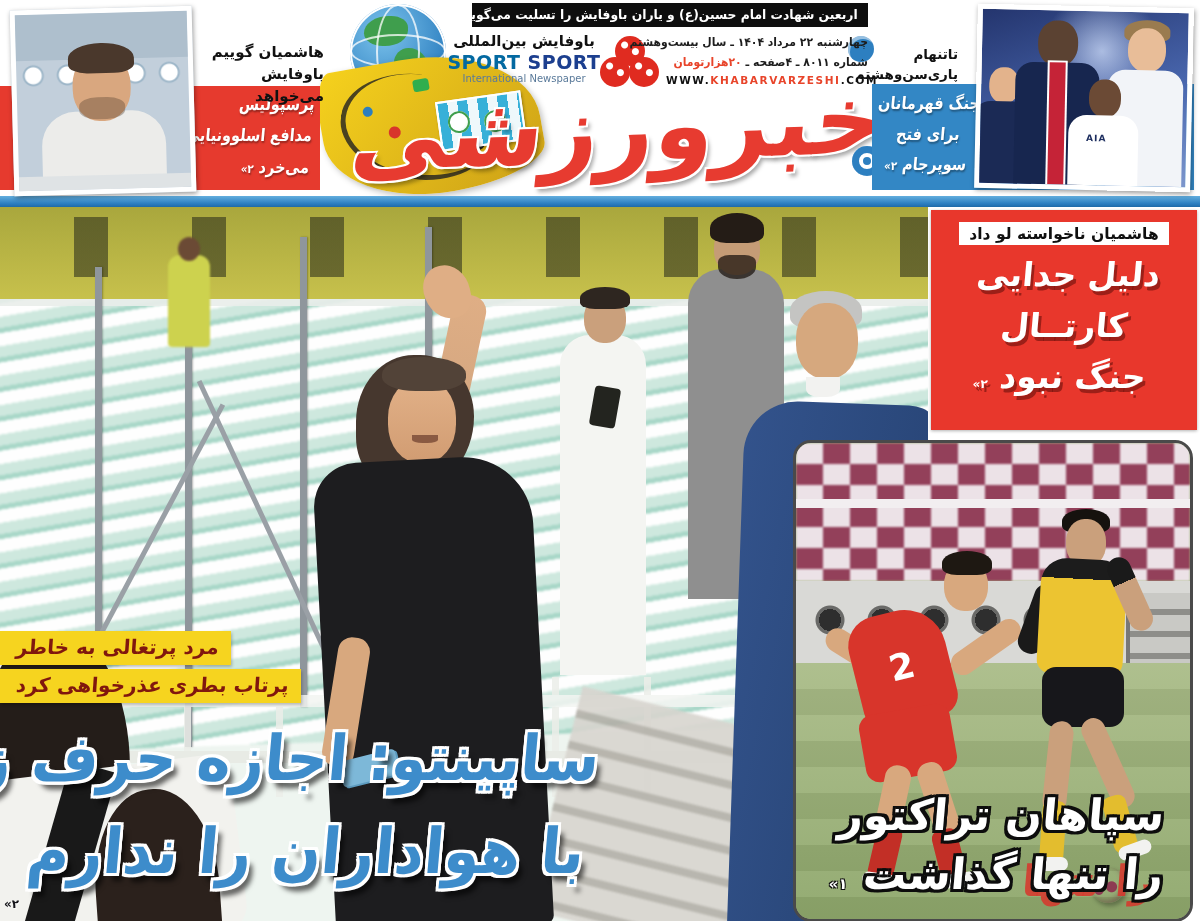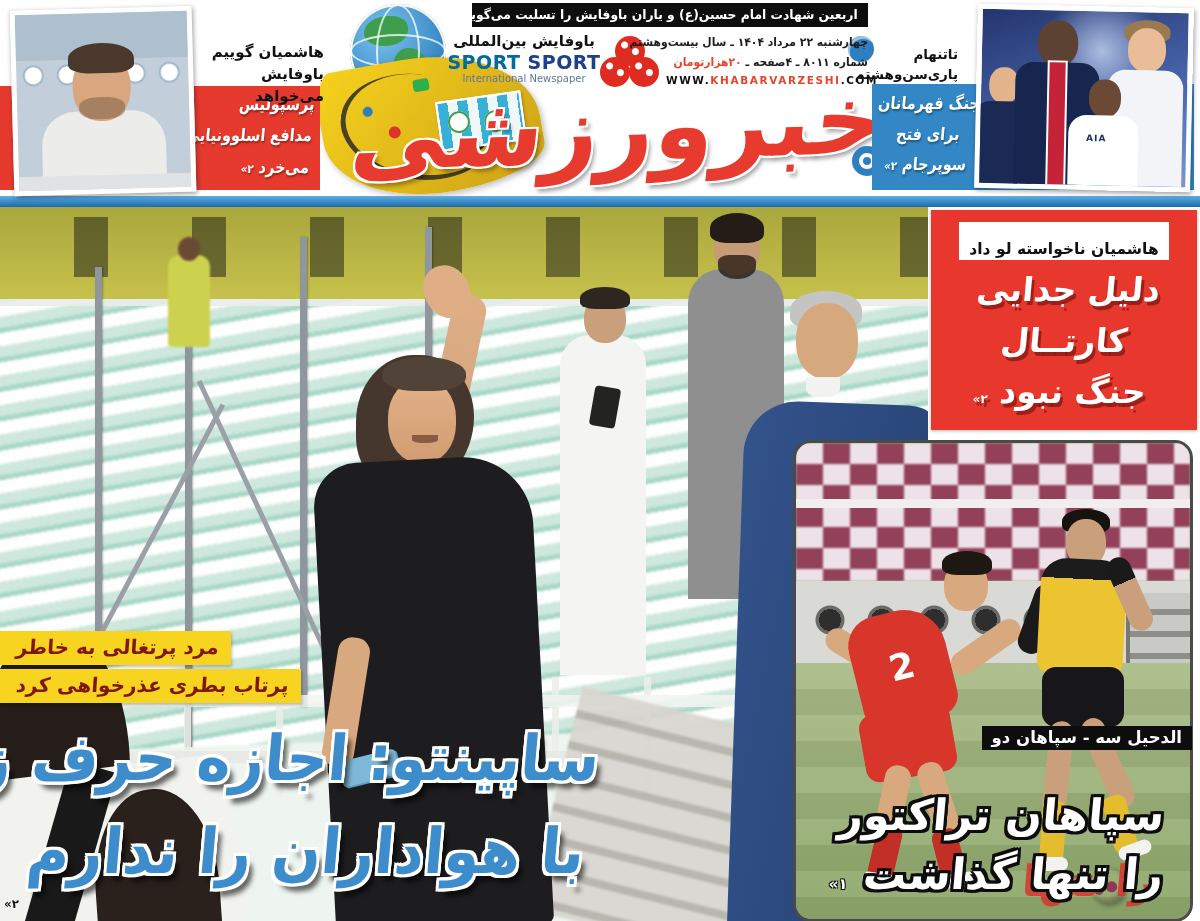--- a/index.html
+++ b/index.html
@@ -158,21 +158,21 @@
     font-size:63px;font-weight:bold;color:#3d8ccb;line-height:1.48;transform:skewX(-5deg);
     text-shadow:-3px -3px 0 #fff,3px -3px 0 #fff,-3px 3px 0 #fff,3px 3px 0 #fff,0 -3px 0 #fff,0 3px 0 #fff,-3px 0 0 #fff,3px 0 0 #fff,7px 8px 5px rgba(0,0,0,.6);
     white-space:nowrap;}
   .blue-head .l{display:block;transform:scaleX(.92);}
   .foot-ref{left:4px;top:897px;z-index:10;font-size:12px;font-weight:bold;color:#15151a;direction:ltr;
     text-shadow:1px 1px 0 rgba(255,255,255,.7);}
 
   
   .red-box{left:931px;top:210px;width:266px;height:220px;background:#e8372c;z-index:6;box-shadow:0 1px 3px rgba(0,0,0,.3);}
   .red-box .lbl{margin:12px auto 0;display:table;background:#fff;color:#101010;font-size:15.5px;font-weight:bold;
-    padding:18px 10px 2px;direction:rtl;white-space:nowrap;}
+    padding:3px 10px 2px;direction:rtl;white-space:nowrap;}
   .red-box .hd{margin-top:4px;text-align:center;direction:rtl;color:#fff;font-size:33px;font-weight:bold;line-height:1.55;
     transform:skewX(-5deg);text-shadow:3px 4px 0 rgba(80,8,4,.5);}
   .red-box .hd .pgref{color:#fff;}
 
   
   .match-box{left:793px;top:440px;width:394px;height:476px;border:3px solid #4a4a4a;border-radius:18px;overflow:hidden;z-index:5;background:#9fb37e;}
   .mx-stands{position:absolute;left:0;top:0;width:100%;height:138px;
     background:repeating-conic-gradient(#93405a 0% 25%,#ece2e7 0% 50%) 0 0/54px 42px;filter:blur(.8px);}
   .mx-aisle{position:absolute;left:0;top:56px;width:100%;height:9px;background:#f2eef0;}
   .mx-wall{position:absolute;left:0;top:138px;width:100%;height:82px;background:#d9d9d6;}
@@ -410,19 +410,18 @@
     <div class="rp yp-shorts"></div>
     <div class="rp yp-leg1"></div>
     <div class="rp yp-leg2"></div>
     <div class="rp yp-sock1"></div>
     <div class="rp yp-sock2"></div>
     <div class="rp yp-shoe1"></div>
     <div class="rp yp-shoe2"></div>
     <div class="rp mx-ball"></div>
   </div>
 
-  <div class="abs mlabel ml1">الدحیل سه - سپاهان دو</div>
   <div class="abs match-head">
     <div class="ol">سپاهان تراکتور</div>
     <div><span class="accent">را تنها</span><span class="ol"> گذاشت </span><span class="pgref" dir="ltr">«۱</span></div>
   </div>
 
 </div>
 
 </body></html>

